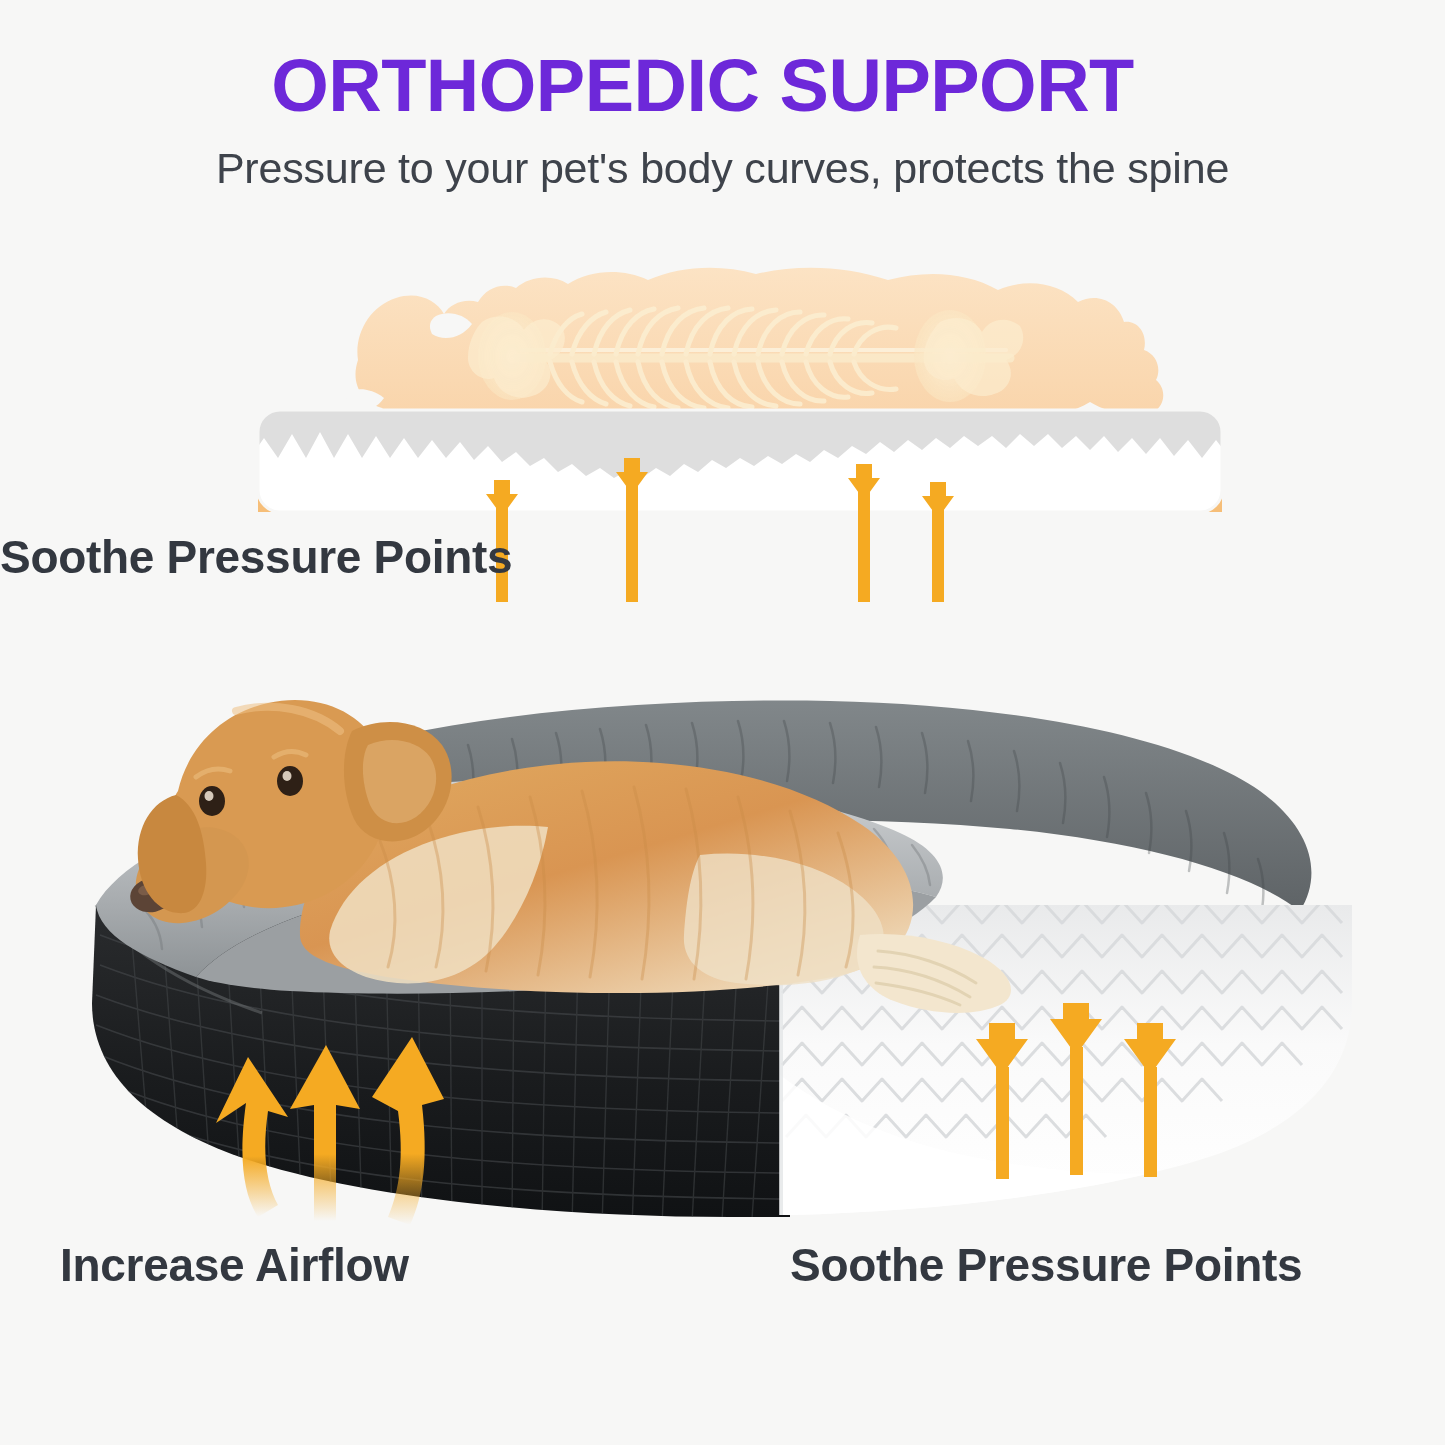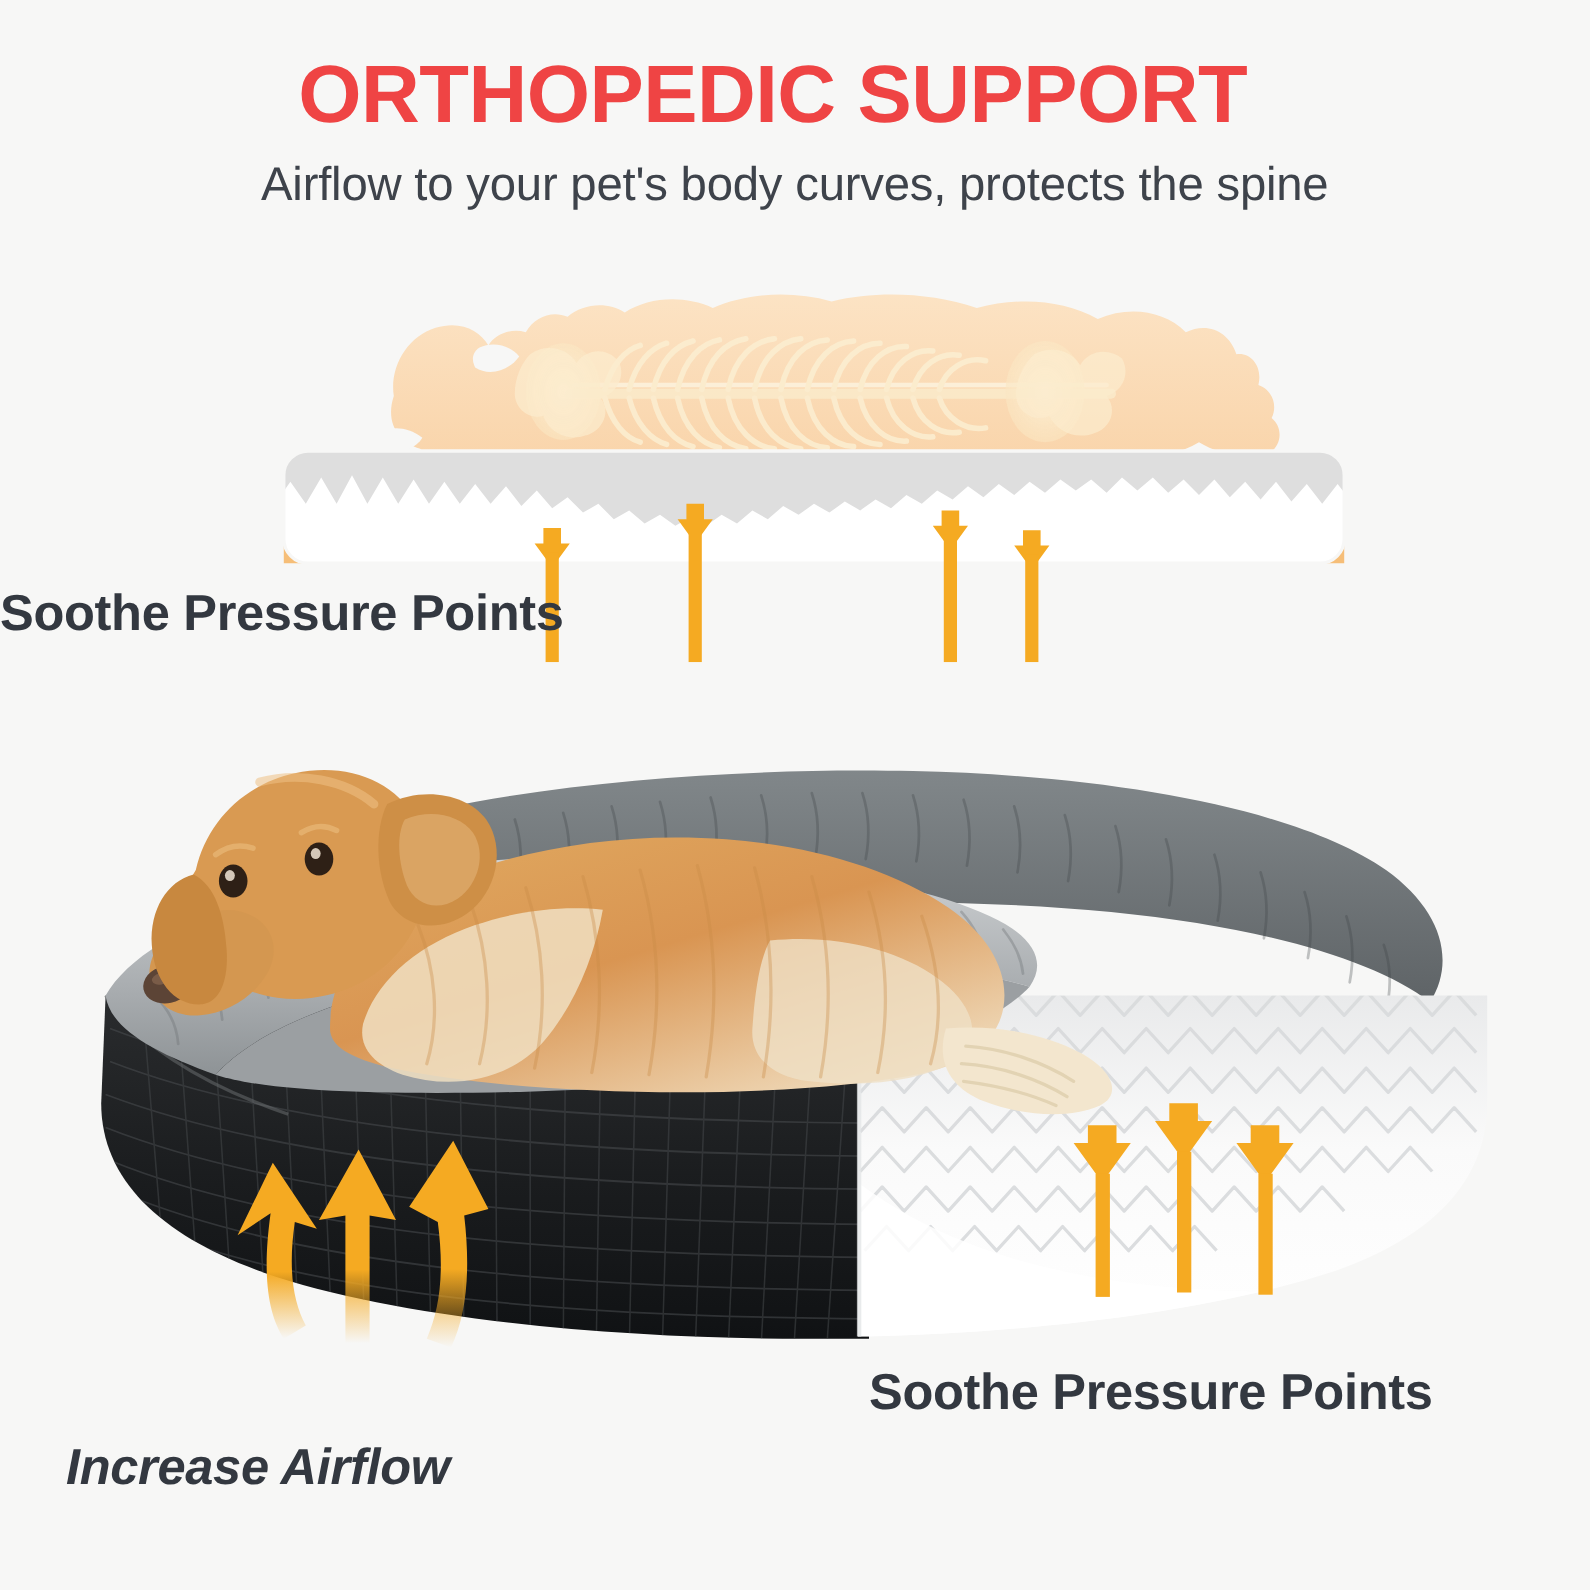--- a/index.html
+++ b/index.html
@@ -9,52 +9,52 @@
     background:#F7F7F6;
     font-family:"Liberation Sans","DejaVu Sans",sans-serif;
     overflow:hidden;position:relative;
   }
   .stage{position:relative;width:1445px;height:1445px;}
 
   
   .headline{
     position:absolute;left:0;top:48px;width:1405px;text-align:center;
     font-size:74px;font-weight:bold;letter-spacing:-0.5px;
-    color:#ef4444;line-height:1.02;
+    color:#6d28d9;line-height:1.02;
   }
   .subhead{
     position:absolute;left:0;top:144px;width:1445px;text-align:center;
     font-size:43px;font-weight:400;color:#3E434B;letter-spacing:-0.2px;
   }
 
   
   .diagram{position:absolute;left:250px;top:262px;width:980px;height:340px;}
   .diagram svg{display:block;width:100%;height:100%;}
 
   
   .label{
     position:absolute;
     font-size:46px;font-weight:bold;color:#333840;letter-spacing:-0.3px;
     white-space:nowrap;
   }
   #lbl-top{left:0;top:530px;width:1445px;}
-  #lbl-airflow{left:60px;top:1306px;width:560px;font-style:italic;}
+  #lbl-airflow{left:60px;top:1238px;width:560px;}
   #lbl-pressure{left:790px;top:1238px;width:540px;}
 
   
   .photo{position:absolute;left:0;top:605px;width:1445px;height:640px;}
   .photo svg{display:block;width:100%;height:100%;}
 </style>
 </head>
 <body>
 
 <div class="stage">
 
   <div class="headline">ORTHOPEDIC SUPPORT</div>
-  <div class="subhead">Airflow to your pet's body curves, protects the spine</div>
+  <div class="subhead">Pressure to your pet's body curves, protects the spine</div>
 
   <div class="diagram">
     <svg viewBox="0 0 980 340" xmlns="http://www.w3.org/2000/svg">
       <defs>
         <clipPath id="foamClip">
           <rate></rate>
           <path d="M30,148 H950 a22,22 0 0 1 22,22 V228 a22,22 0 0 1 -22,22 H30 a22,22 0 0 1 -22,-22 V170 a22,22 0 0 1 22,-22 Z"></path>
         </clipPath>
         <linearGradient id="silGrad" x1="0" y1="0" x2="0" y2="1">
           <stop offset="0%" stop-color="#FCE3C4"></stop>

